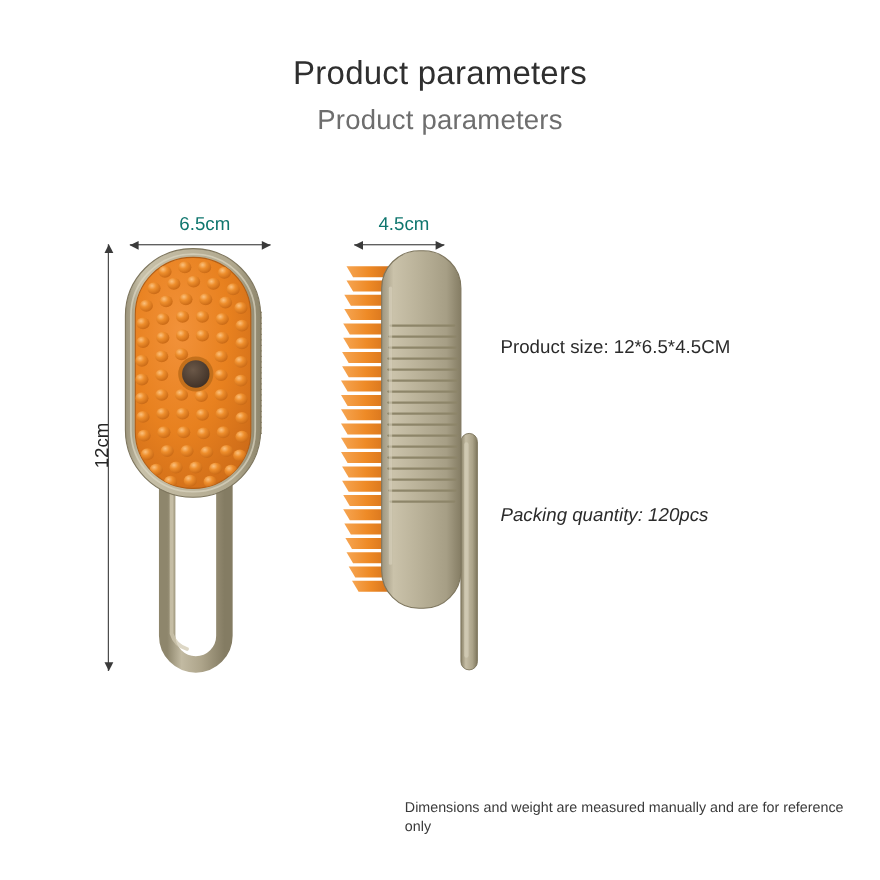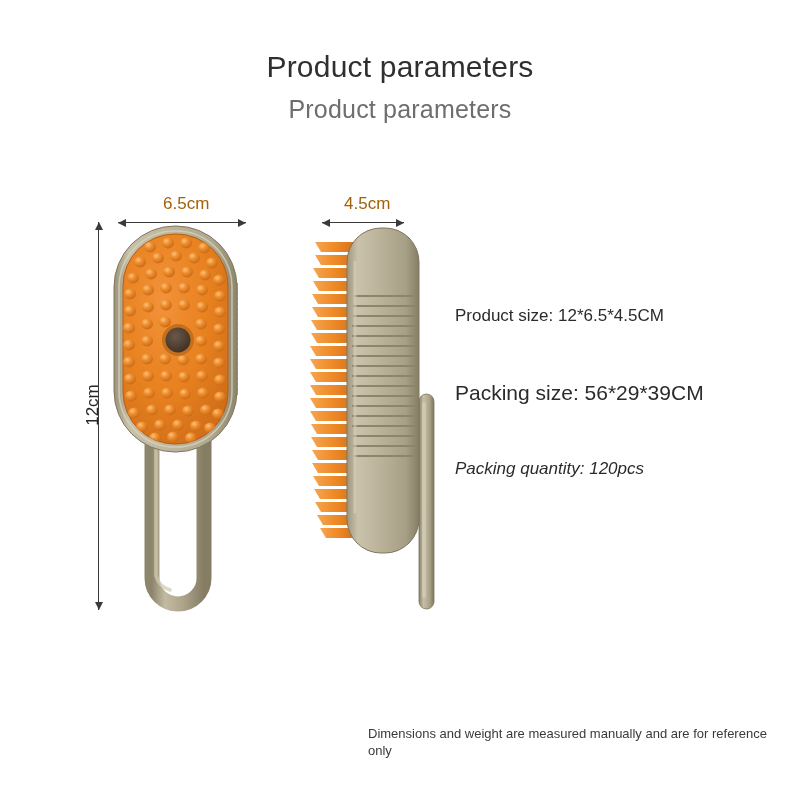--- a/index.html
+++ b/index.html
@@ -62,21 +62,21 @@
     width: 420px;
     font-size: 13px;
     line-height: 17px;
     color: #3a3a3a;
   }
 
   
   .dim-label {
     position: absolute;
     font-size: 17px;
-    color: #a16207;
+    color: #0f766e;
     white-space: nowrap;
   }
   .dim-h {
     position: absolute;
     height: 1px;
     background: #3a3a3a;
   }
   .dim-h::before, .dim-h::after {
     content: "";
     position: absolute;
@@ -407,18 +407,17 @@
   <div class="dim-label" style="left:163px; top:194px;">6.5cm</div>
   <div class="dim-h" style="left:118px; top:222px; width:128px;"></div>
 
   <div class="dim-label" style="left:344px; top:194px;text-align:center;">4.5cm</div>
   <div class="dim-h" style="left:322px; top:222px; width:82px;"></div>
 
   <div class="dim-label-vert">12cm</div>
   <div class="dim-v" style="left:98px; top:222px; height:388px;"></div>
 
   <div class="spec spec-1">Product size: 12*6.5*4.5CM</div>
-  <div class="spec spec-2">Packing size: 56*29*39CM</div>
   <div class="spec spec-3">Packing quantity: 120pcs</div>
 
   <div class="footer">Dimensions and weight are measured manually and are for reference only</div>
 
 </div>
 
 </body></html>

